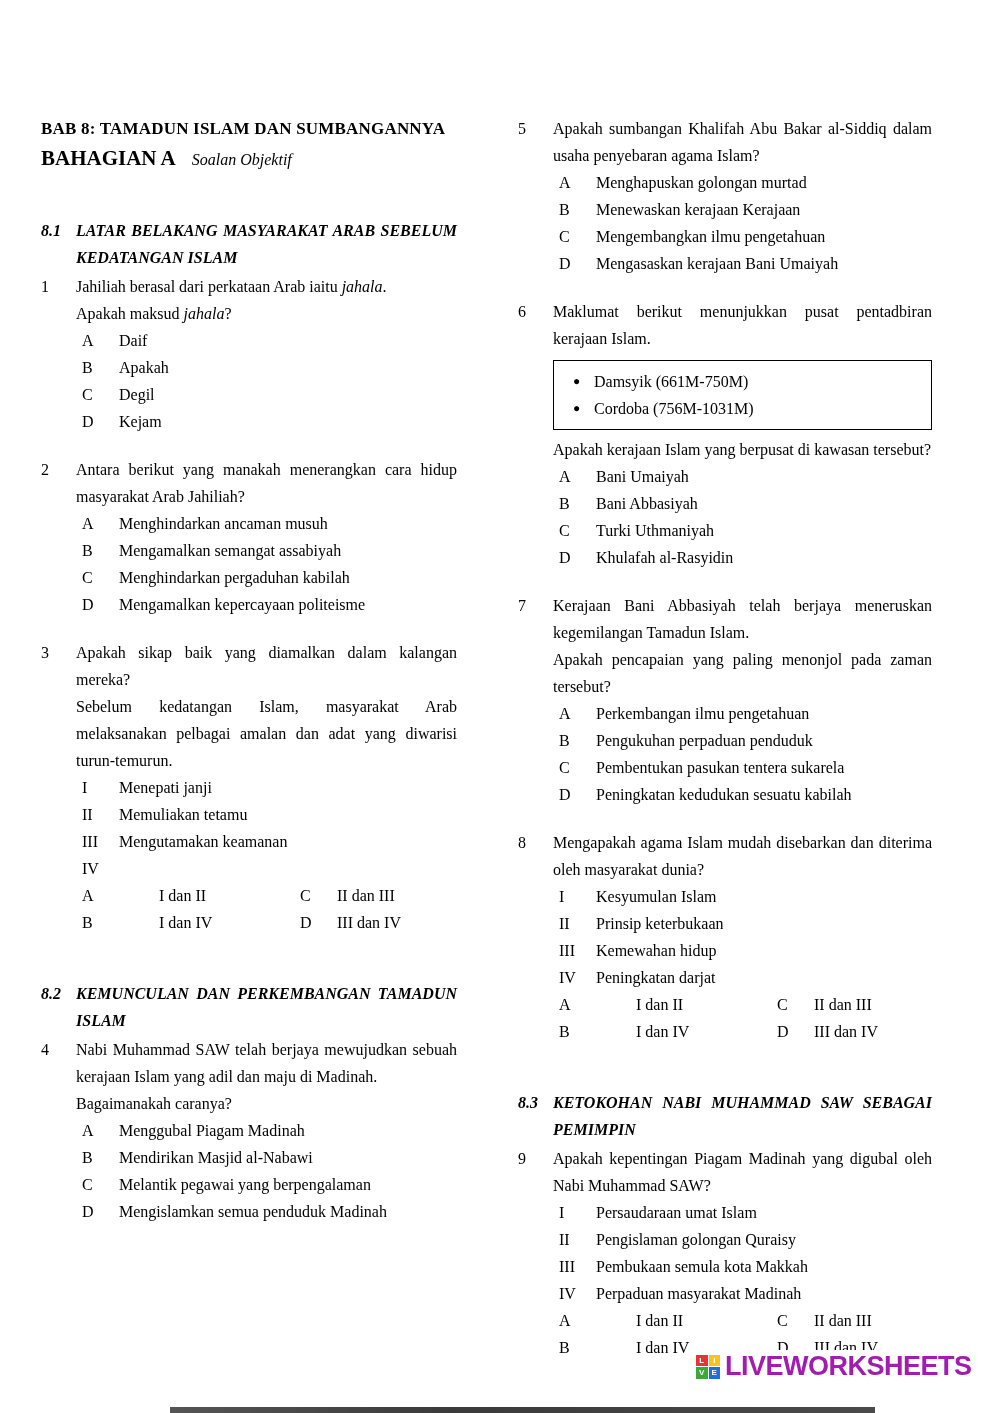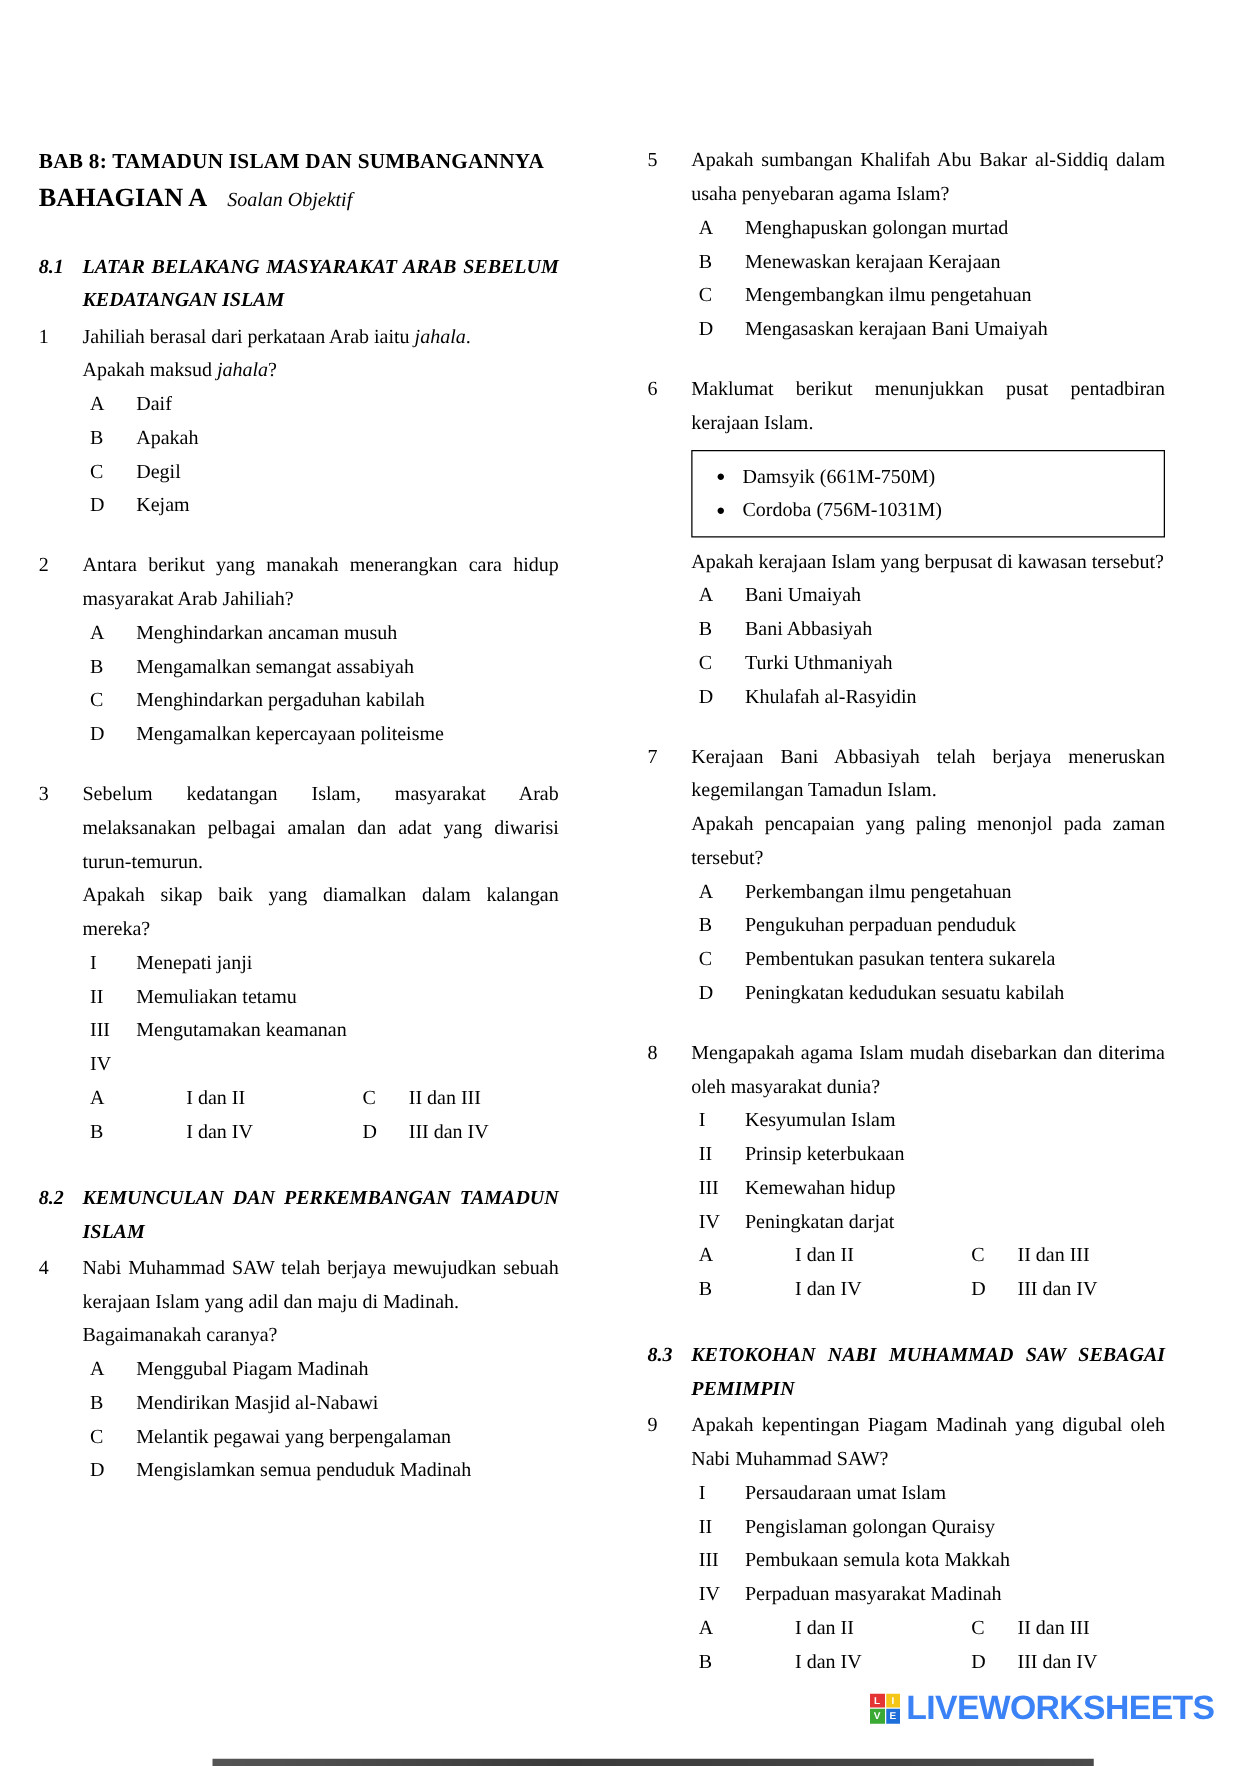--- a/index.html
+++ b/index.html
@@ -2,30 +2,30 @@
 <html><head>
 <meta charset="utf-8">
 <style>
   * { margin:0; padding:0; box-sizing:border-box; }
   html,body { background:#fff; }
   body {
     width:1000px; height:1413px; position:relative; overflow:hidden;
     font-family:"Liberation Serif", serif; font-size:16px; color:#000;
   }
   .col { position:absolute; top:115px; line-height:27px; }
-  .col-left  { left:31px;  width:416px; }
+  .col-left  { left:41px;  width:416px; }
   .col-right { left:518px; width:414px; }
   .col > :first-child { margin-top:0; }
 
   .doc-title { font-weight:bold; font-size:17px; letter-spacing:.2px; }
   .subtitle  { margin-top:3px; }
   .sub-bold  { font-weight:bold; font-size:21px; }
   .sub-italic{ font-style:italic; margin-left:16px; }
 
-  .section { display:flex; font-weight:bold; font-style:italic; margin-top:26px; }
+  .section { display:flex; font-weight:bold; font-style:italic; margin-top:44px; }
   .sec-num { width:35px; flex:none; }
   .sec-title { flex:1; text-align:justify; }
 
   .question { display:flex; margin-top:21px; }
   .section + .question { margin-top:2px; }
   .q-num { width:35px; flex:none; }
   .q-body { flex:1; min-width:0; }
   .q-body p.stem { text-align:justify; }
   .it { font-style:italic; }
 
@@ -105,22 +105,22 @@
           </div>
           <div class="opt-row">
             <span class="opt-k">D</span>
             <span class="opt-t">Mengamalkan kepercayaan politeisme</span>
           </div>
         </div>
       </div>
       <div class="question">
         <span class="q-num">3</span>
         <div class="q-body">
+          <p class="stem"><span>Apakah sikap baik yang diamalkan dalam kalangan mereka?</span></p>
           <p class="stem"><span>Sebelum kedatangan Islam, masyarakat Arab melaksanakan pelbagai amalan dan adat yang diwarisi turun-temurun.</span></p>
-          <p class="stem"><span>Apakah sikap baik yang diamalkan dalam kalangan mereka?</span></p>
           <div class="opt-row">
             <span class="opt-k">I</span>
             <span class="opt-t">Menepati janji</span>
           </div>
           <div class="opt-row">
             <span class="opt-k">II</span>
             <span class="opt-t">Memuliakan tetamu</span>
           </div>
           <div class="opt-row">
             <span class="opt-k">III</span>
@@ -324,17 +324,17 @@
       </div>
     </div>
 
   <div class="footer">
     <a class="logo-grid">
         <span class="logo-sq" style="background: rgb(229, 52, 52);">L</span>
         <span class="logo-sq" style="background: rgb(245, 197, 24);">I</span>
         <span class="logo-sq" style="background: rgb(58, 170, 53);">V</span>
         <span class="logo-sq" style="background: rgb(30, 111, 217);">E</span>
       </a>
-    <a class="brand" style="color: #3b82f6;">LIVEWORKSHEETS</a>
+    <a class="brand" style="color: #a21caf;">LIVEWORKSHEETS</a>
   </div>
 
   <div class="bottom-strip"></div>
 </div>
 
 </body></html>

